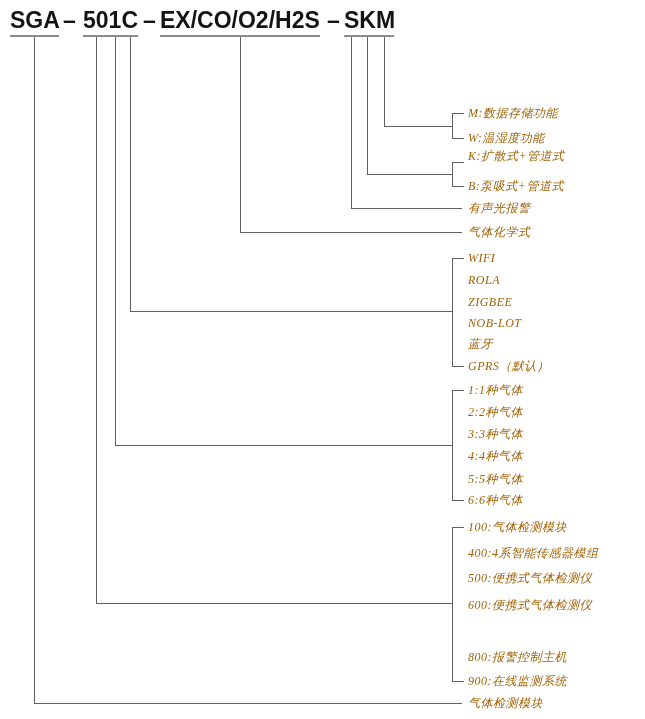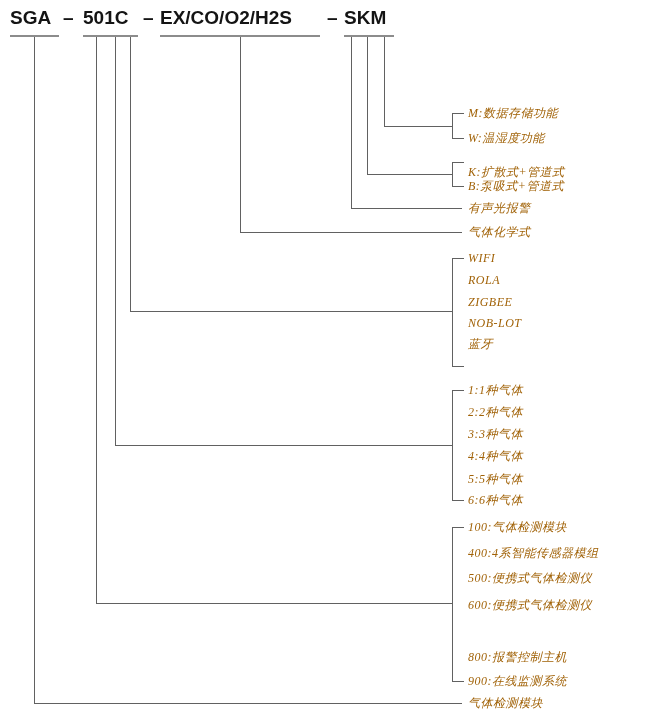--- a/index.html
+++ b/index.html
@@ -7,21 +7,21 @@
     position:relative;
     width:645px;height:719px;
     background:#ffffff;
     font-family:"Liberation Serif","DejaVu Serif",serif;
     overflow:hidden;
   }
   
   .t{
     position:absolute;top:7px;
     font-family:"Liberation Sans","DejaVu Sans",sans-serif;
-    font-weight:700;font-size:19px;color:#141414;
+    font-weight:700;font-size:23px;color:#141414;
     white-space:pre;letter-spacing:0;
   }
   
   .u{position:absolute;top:35px;height:2px;background:#8c8c8c;}
   
   .ln{position:absolute;background:#616161;}
   .v{width:1px;}
   .h{height:1px;}
   
   .lbl{
@@ -86,31 +86,32 @@
   <div class="ln h" style="left:452px;top:390px;width:12px"></div>
   <div class="ln h" style="left:452px;top:500px;width:12px"></div>
 
   <div class="ln v" style="left:452px;top:527px;height:155px"></div>
   <div class="ln h" style="left:452px;top:527px;width:12px"></div>
   <div class="ln h" style="left:452px;top:681px;width:12px"></div>
 
   <div class="lbl" style="top:102px">M:数据存储功能</div>
   <div class="lbl" style="top:127px">W:温湿度功能</div>
 
-  <div class="lbl" style="top:161px">K:扩散式+管道式</div>
+  <div class="lbl" style="top:145px">K:扩散式+管道式</div>
   <div class="lbl" style="top:175px">B:泵吸式+管道式</div>
 
   <div class="lbl" style="top:197px">有声光报警</div>
   <div class="lbl" style="top:221px">气体化学式</div>
 
   <div class="lbl" style="top:247px">WIFI</div>
   <div class="lbl" style="top:269px">ROLA</div>
   <div class="lbl" style="top:291px">ZIGBEE</div>
   <div class="lbl" style="top:312px">NOB-LOT</div>
   <div class="lbl" style="top:333px">蓝牙</div>
+  <div class="lbl" style="top:355px">GPRS（默认）</div>
 
   <div class="lbl" style="top:379px">1:1种气体</div>
   <div class="lbl" style="top:401px">2:2种气体</div>
   <div class="lbl" style="top:423px">3:3种气体</div>
   <div class="lbl" style="top:445px">4:4种气体</div>
   <div class="lbl" style="top:468px">5:5种气体</div>
   <div class="lbl" style="top:489px">6:6种气体</div>
 
   <div class="lbl" style="top:516px">100:气体检测模块</div>
   <div class="lbl" style="top:542px">400:4系智能传感器模组</div>

